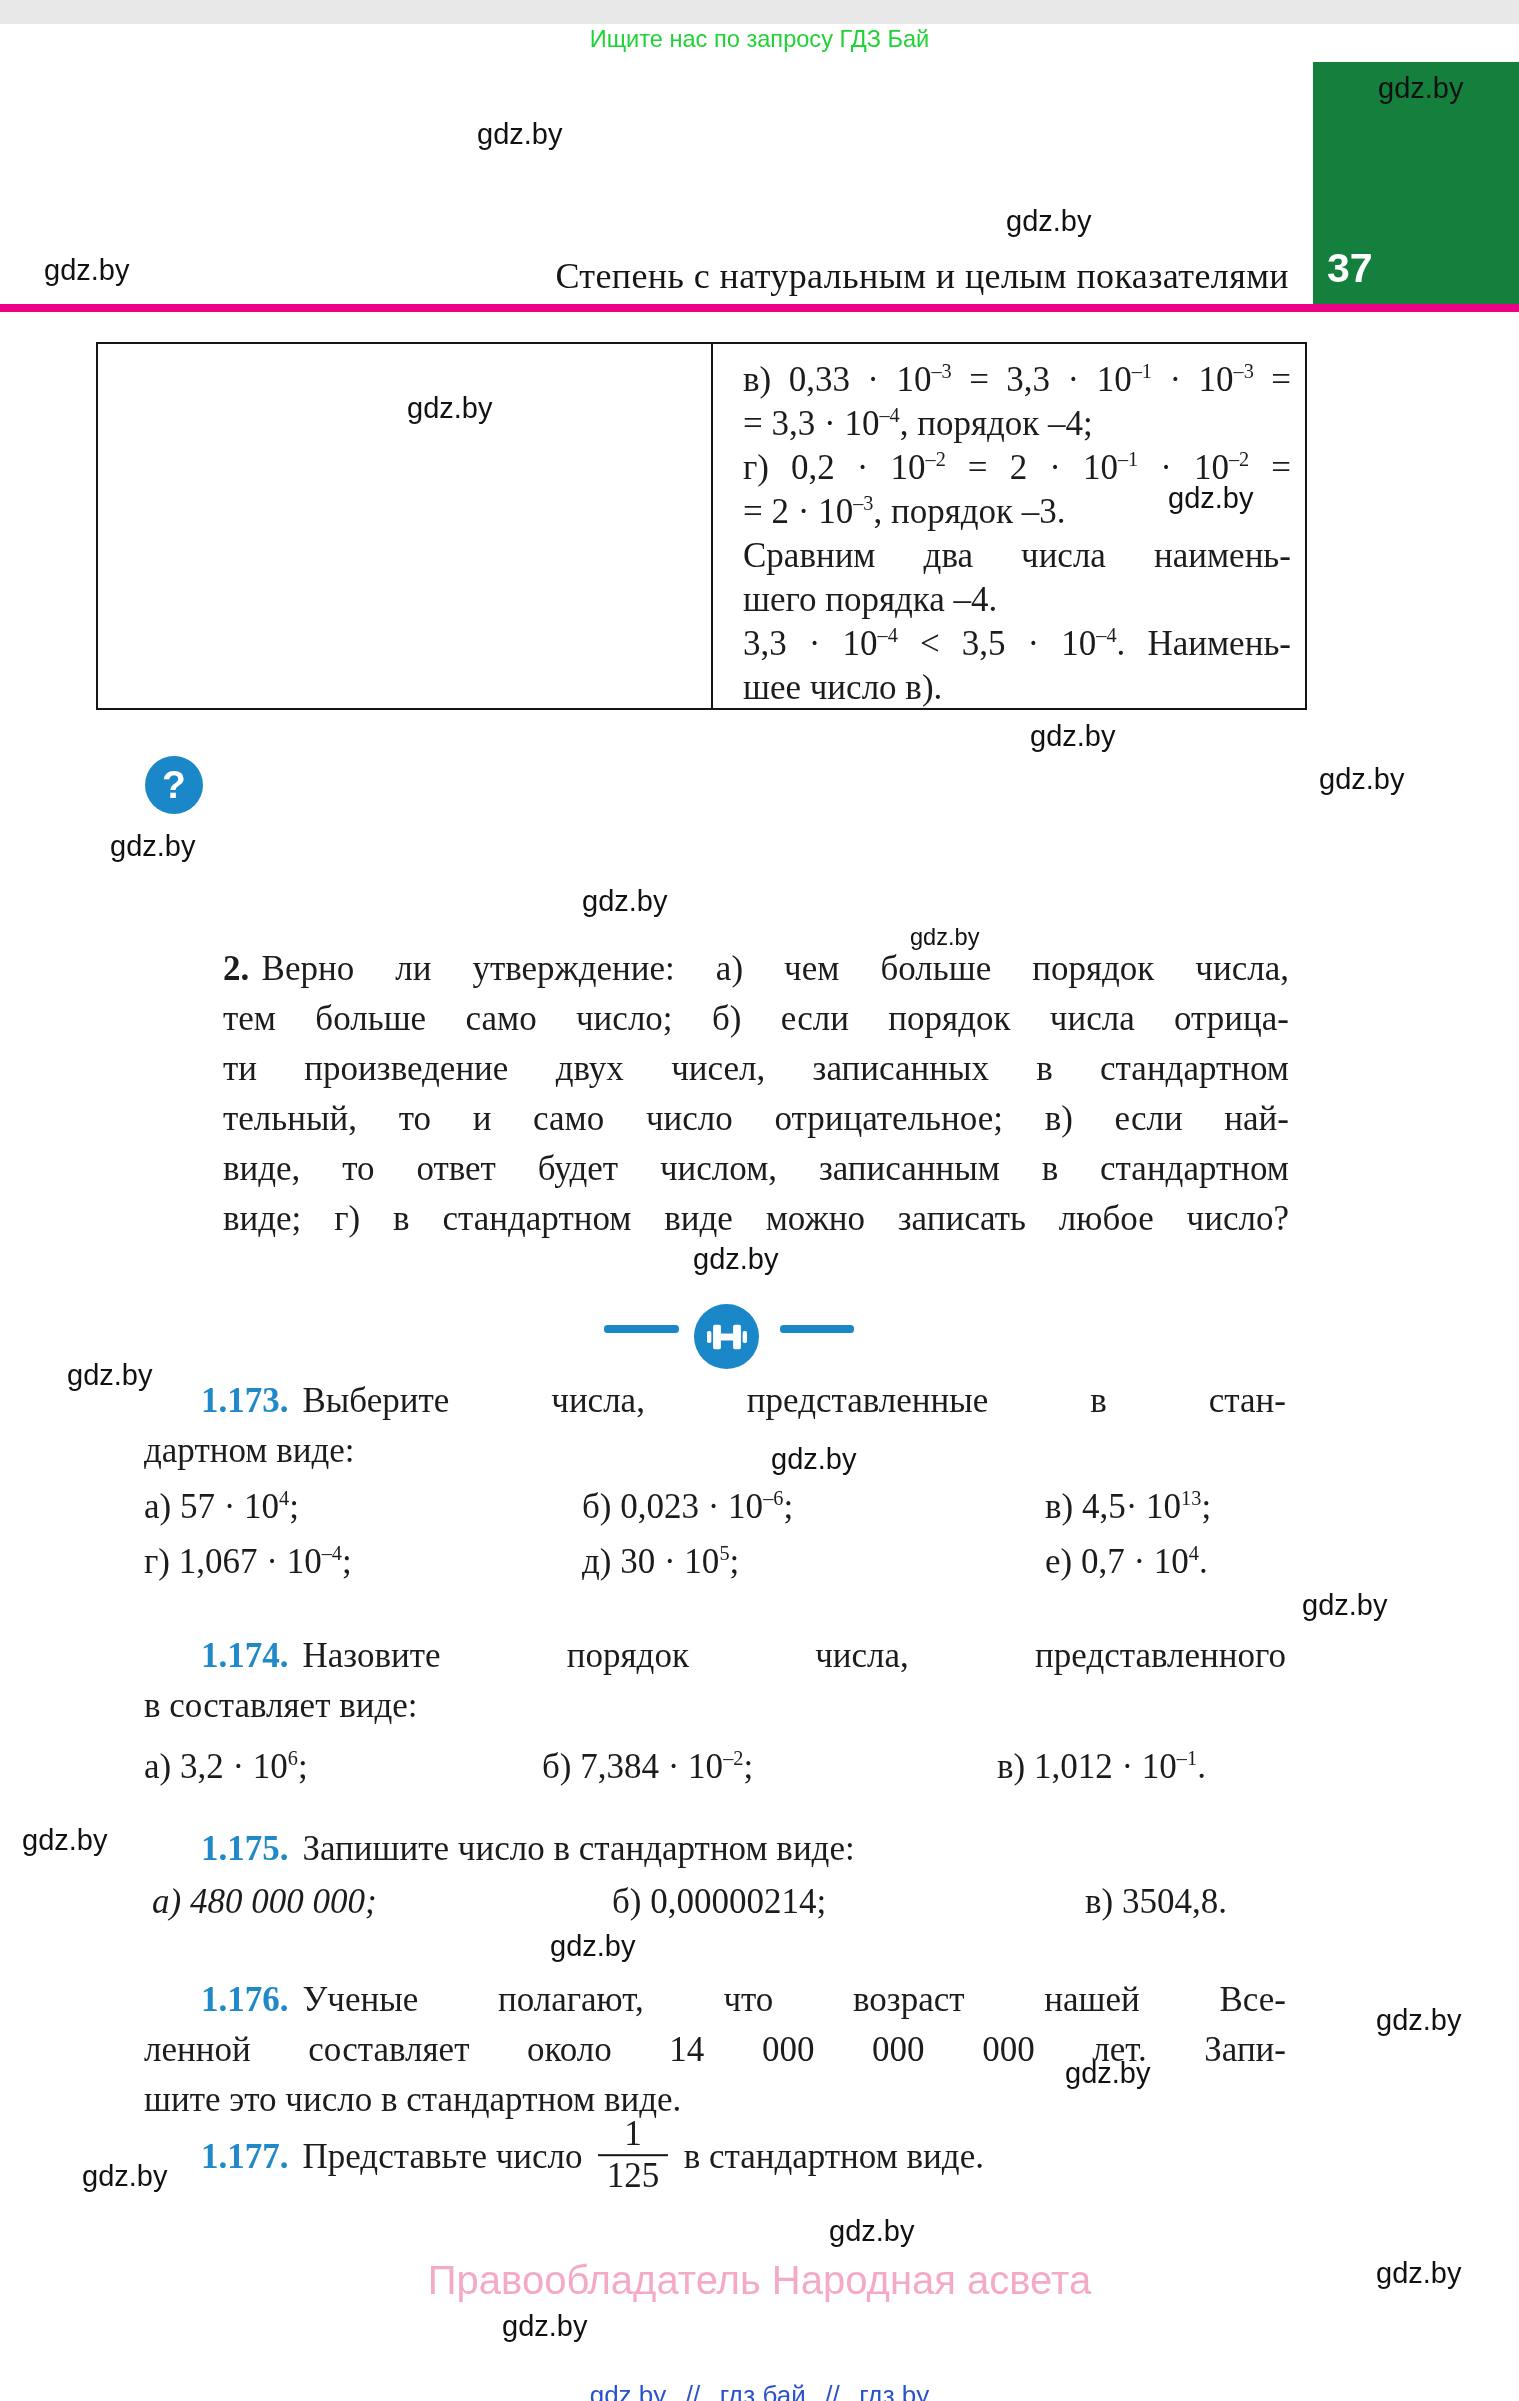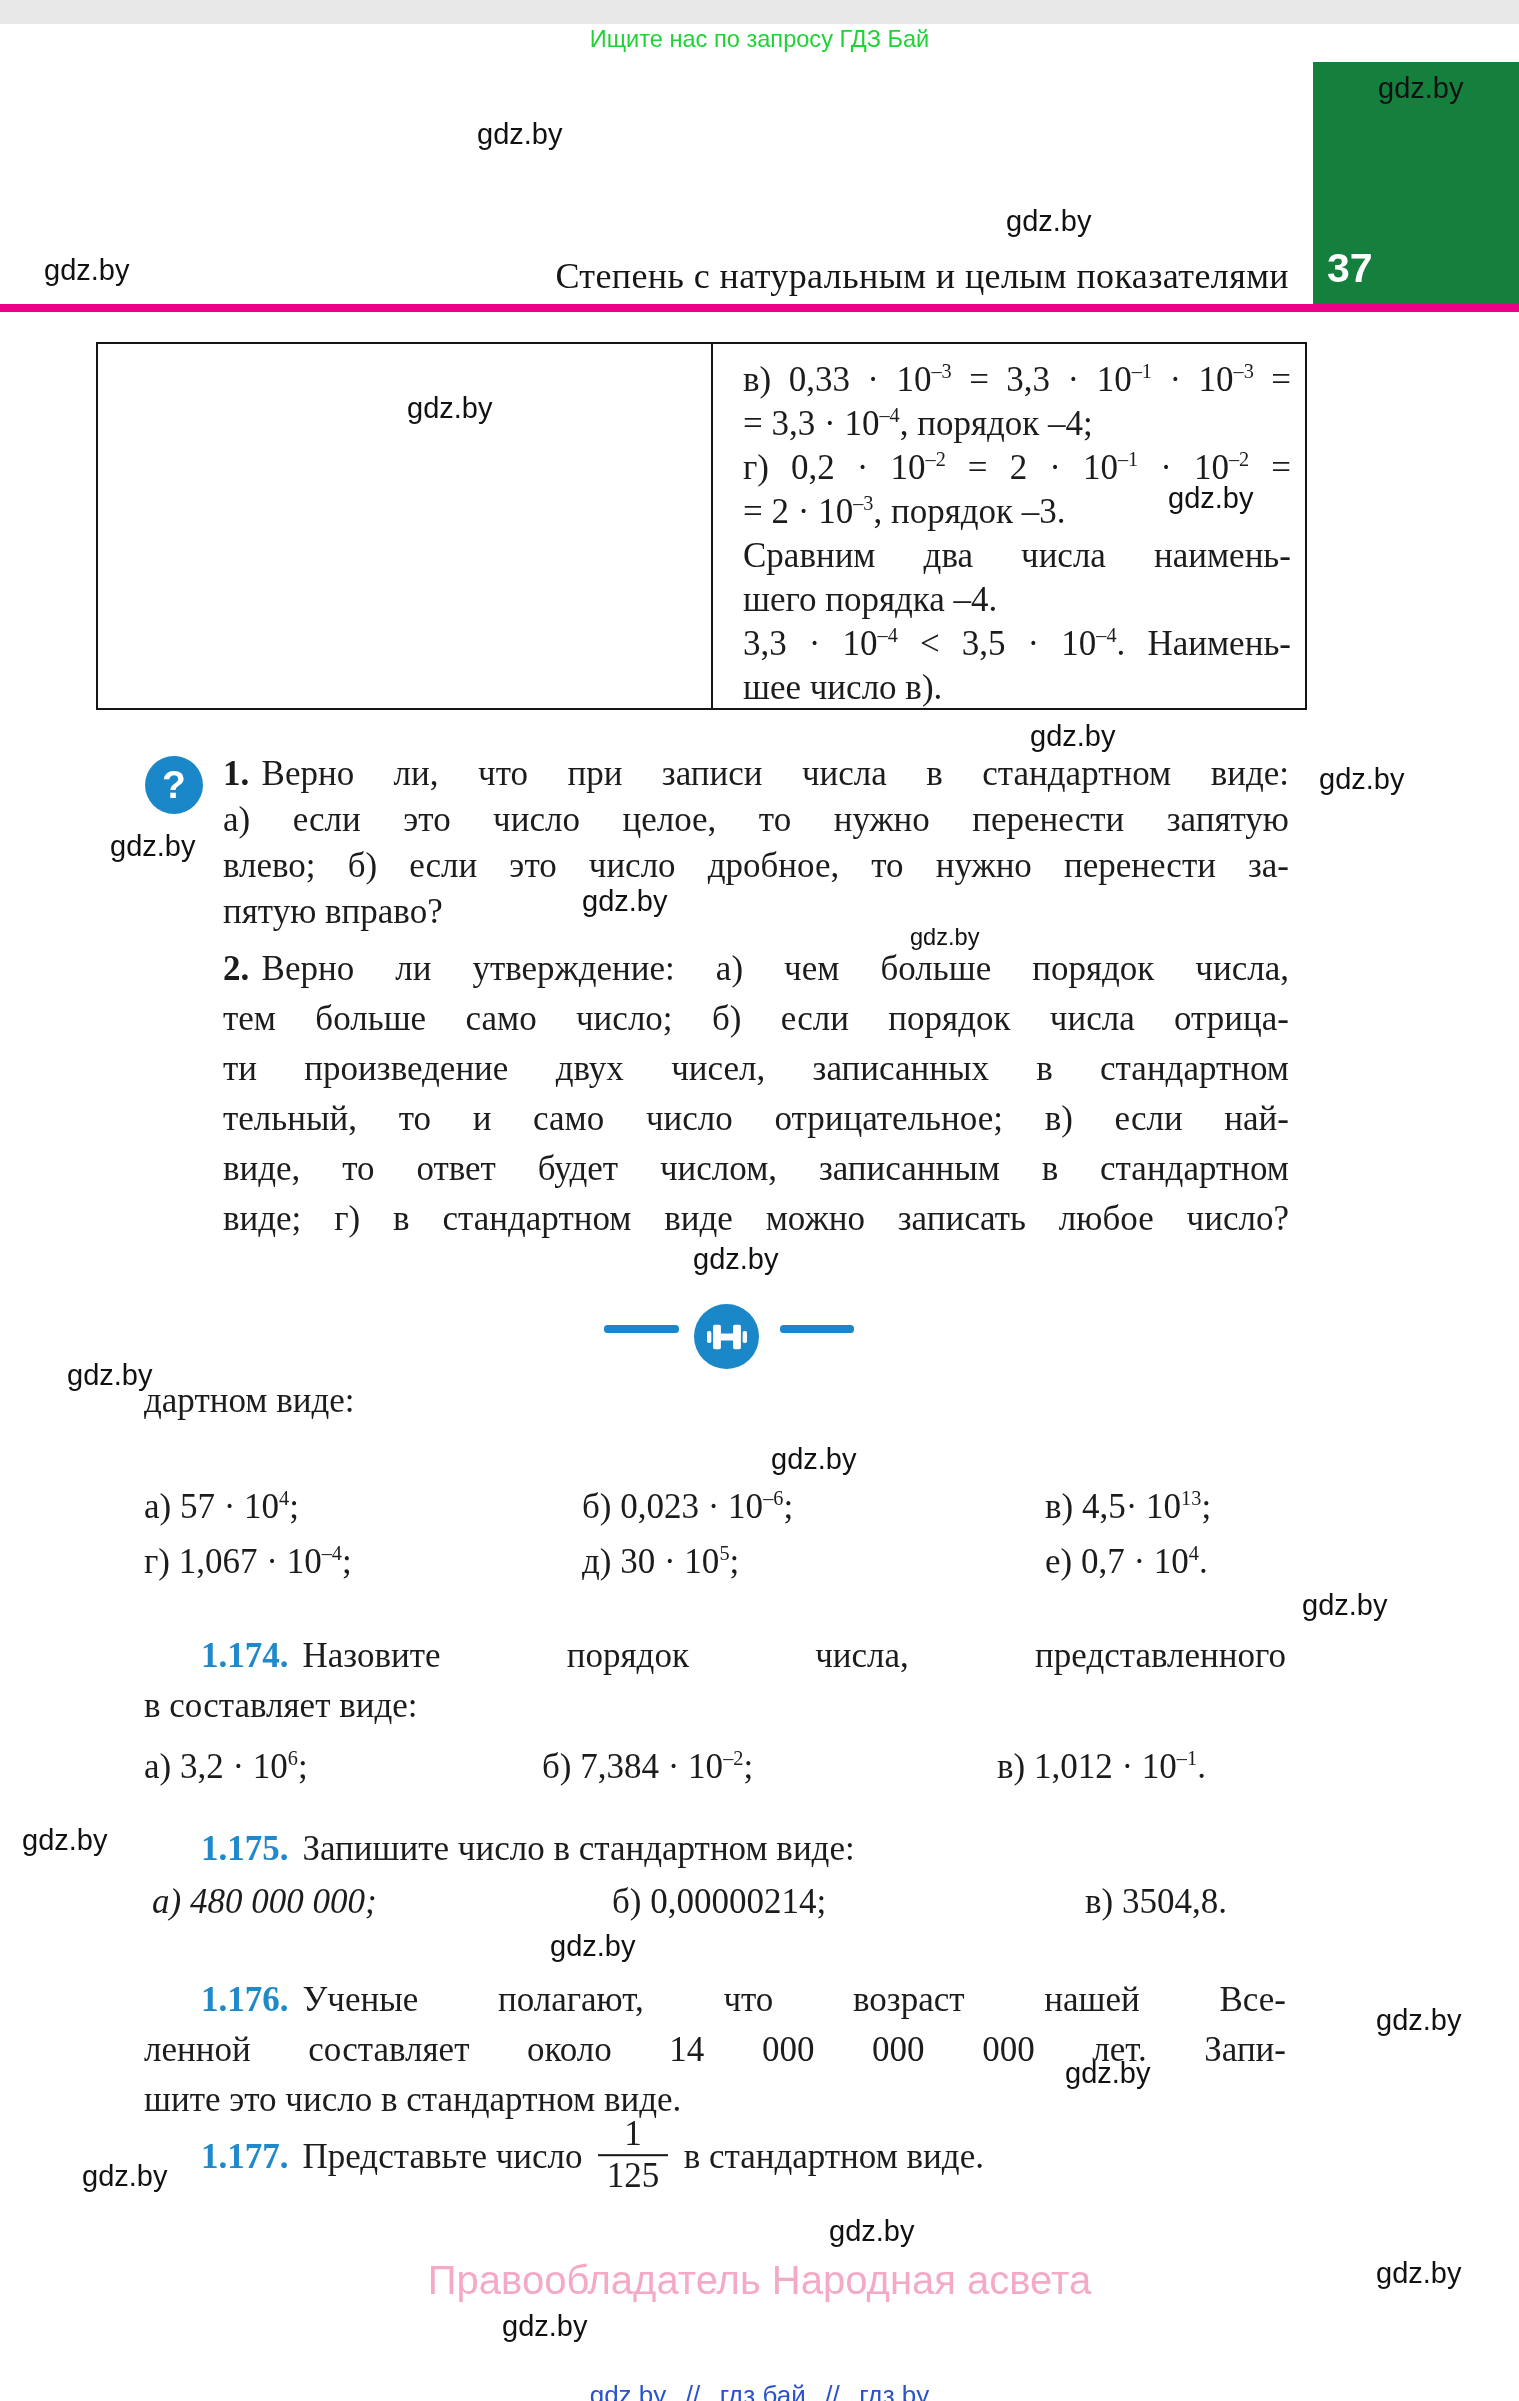--- a/index.html
+++ b/index.html
@@ -88,28 +88,20 @@
       <div>шего порядка –4.</div>
       <div class="j">3,3 · 10<sup>–4</sup> &lt; 3,5 · 10<sup>–4</sup>. Наимень-</div>
       <div>шее число в).</div>
     </div>
   </div>
 
   <div class="q-icon">
     <span>?</span>
   </div>
 
-  <div class="qblock q1">
-    <div class="j">
-      <span class="qnum">1.</span><span>Верно ли, что при записи числа в стандартном виде:</span>
-    </div>
-    <div class="j">а) если это число целое, то нужно перенести запятую</div>
-    <div class="j">влево; б) если это число дробное, то нужно перенести за-</div>
-    <div>пятую вправо?</div>
-  </div>
 
   <div class="qblock q2">
     <div class="j">
       <span class="qnum">2.</span><span>Верно ли утверждение: а) чем больше порядок числа,</span>
     </div>
     <div class="j">тем больше само число; б) если порядок числа отрица-</div>
     <div class="j">ти произведение двух чисел, записанных в стандартном</div>
     <div class="j">тельный, то и само число отрицательное; в) если най-</div>
     <div class="j">виде, то ответ будет числом, записанным в стандартном</div>
     <div class="j">виде; г) в стандартном виде можно записать любое число?</div>
@@ -123,20 +115,23 @@
         <rect x="7" y="2" width="9" height="28" rx="2" fill="#ffffff"></rect>
         <rect x="16" y="12" width="14" height="8" fill="#ffffff"></rect>
         <rect x="30" y="2" width="9" height="28" rx="2" fill="#ffffff"></rect>
         <rect x="41" y="9" width="5" height="14" rx="2" fill="#ffffff"></rect>
       </svg>
     </span>
     <span class="divider-dash" style="left:780px;width:74px;"></span>
   </div>
 
   <div class="exblock" style="top:1352px;">
+    <div class="j ind">
+      <span class="exnum">1.173.</span><span>Выберите числа, представленные в стан-</span>
+    </div>
     <div>дартном виде:</div>
   </div>
   <div class="items" style="top:1463px;">
     <span style="left:0;">а) 57 · 10<sup>4</sup>;</span>
     <span style="left:438px;">б) 0,023 · 10<sup>–6</sup>;</span>
     <span style="left:901px;">в) 4,5· 10<sup>13</sup>;</span>
   </div>
   <div class="items" style="top:1518px;">
     <span style="left:0;">г) 1,067 · 10<sup>–4</sup>;</span>
     <span style="left:438px;">д) 30 · 10<sup>5</sup>;</span>

